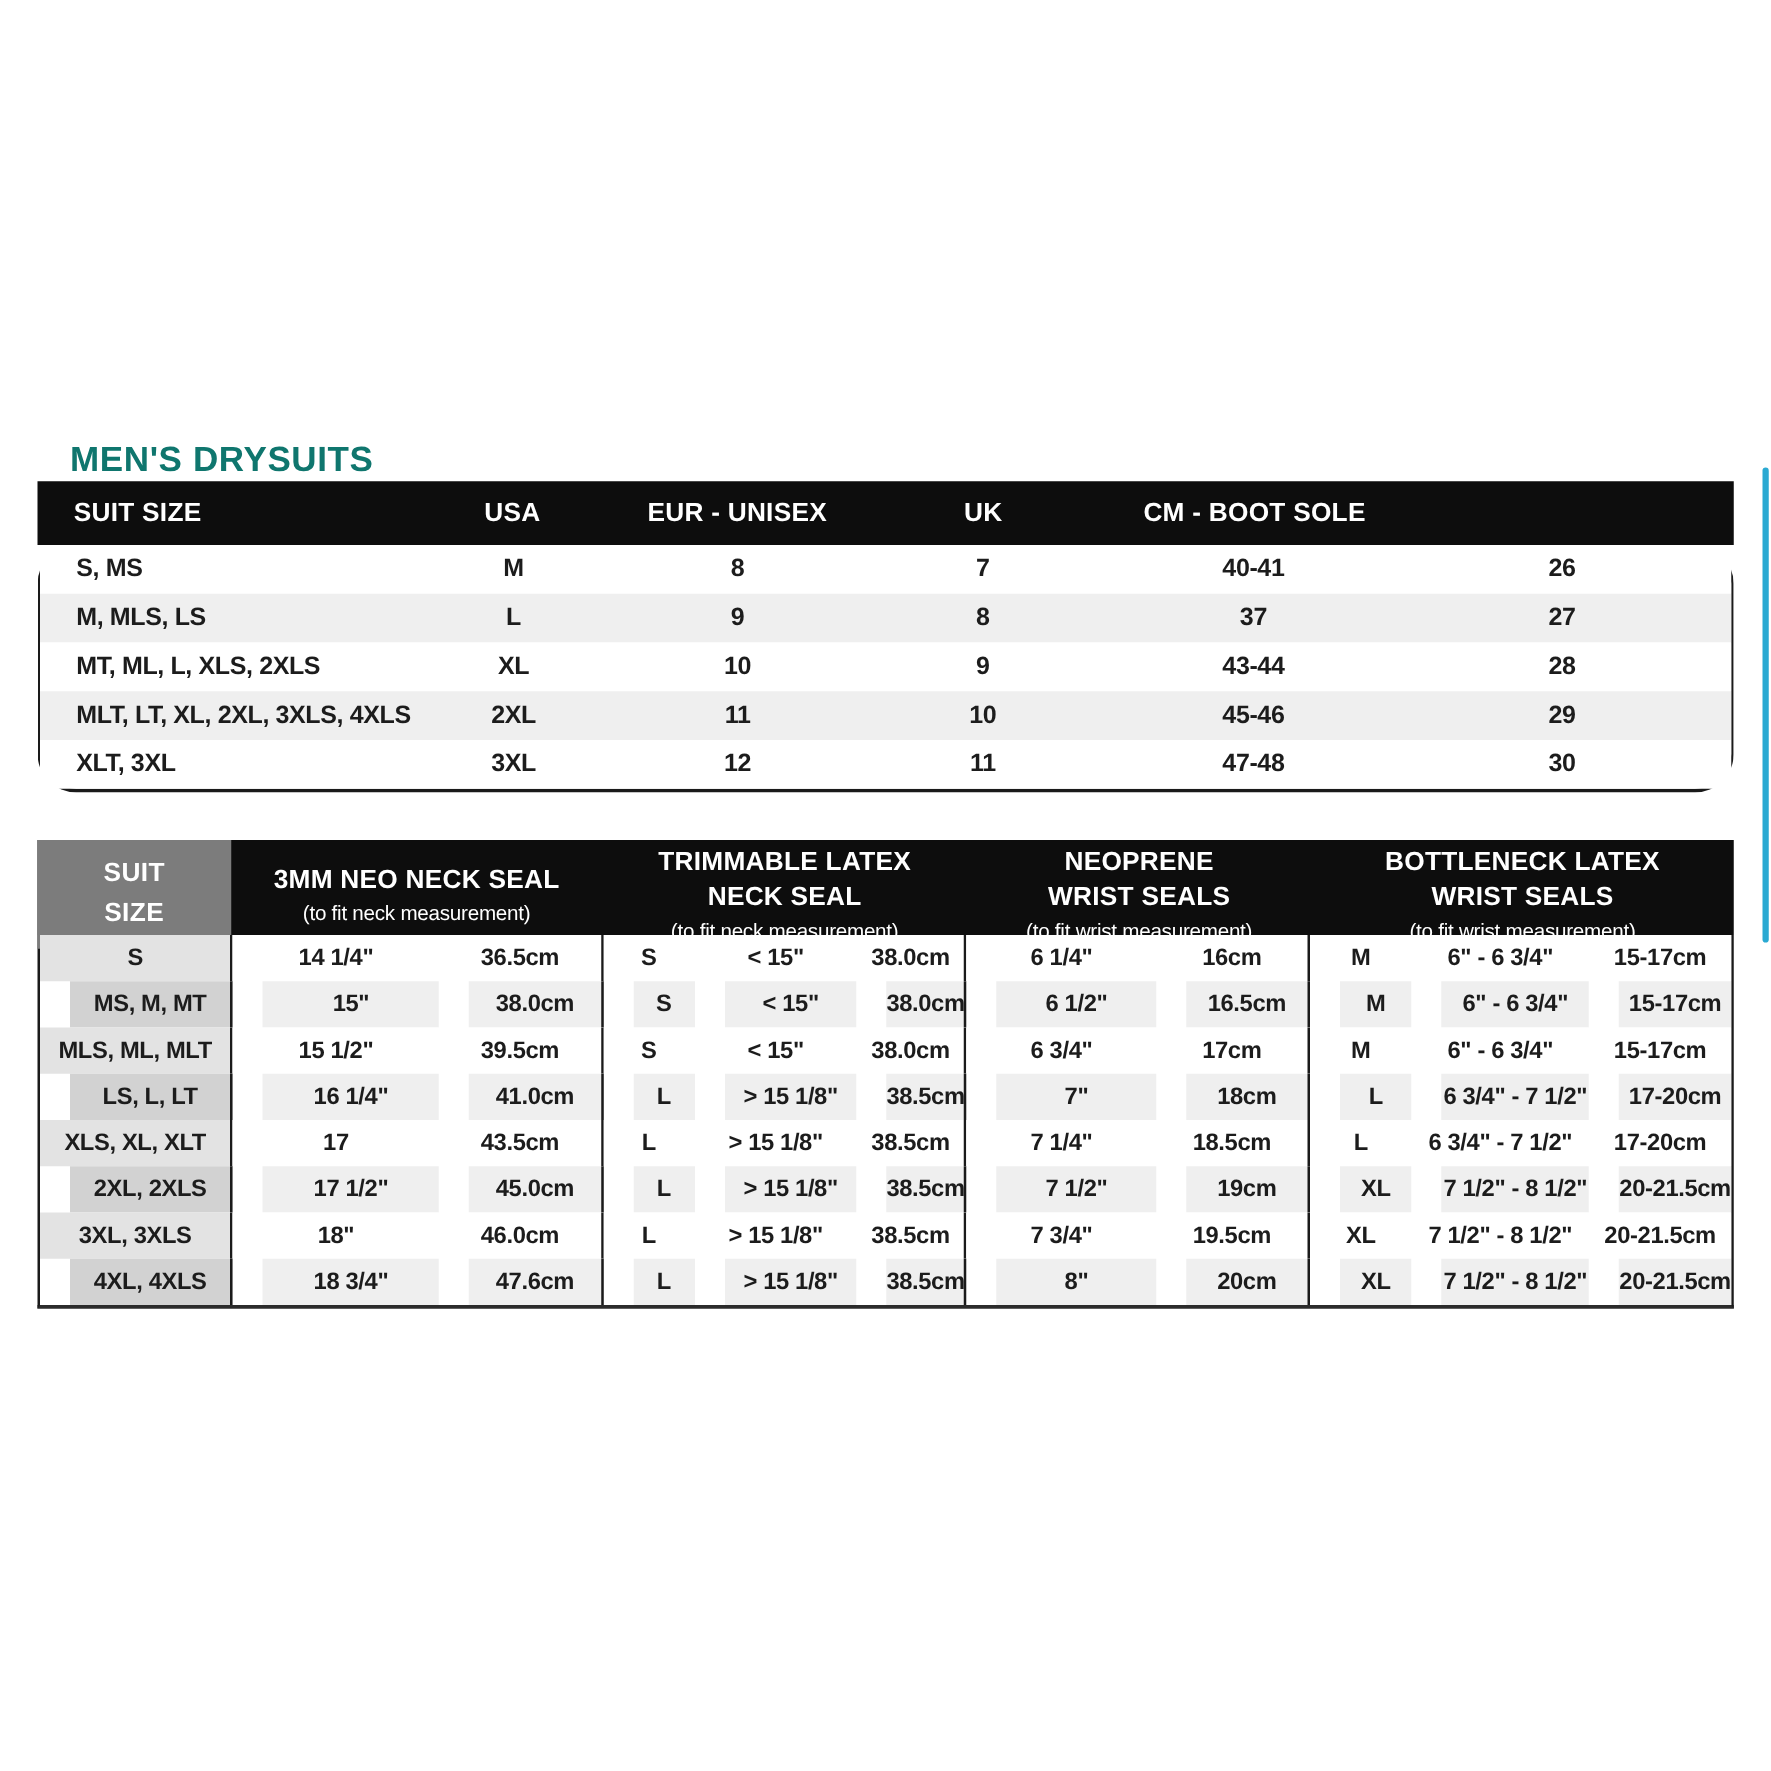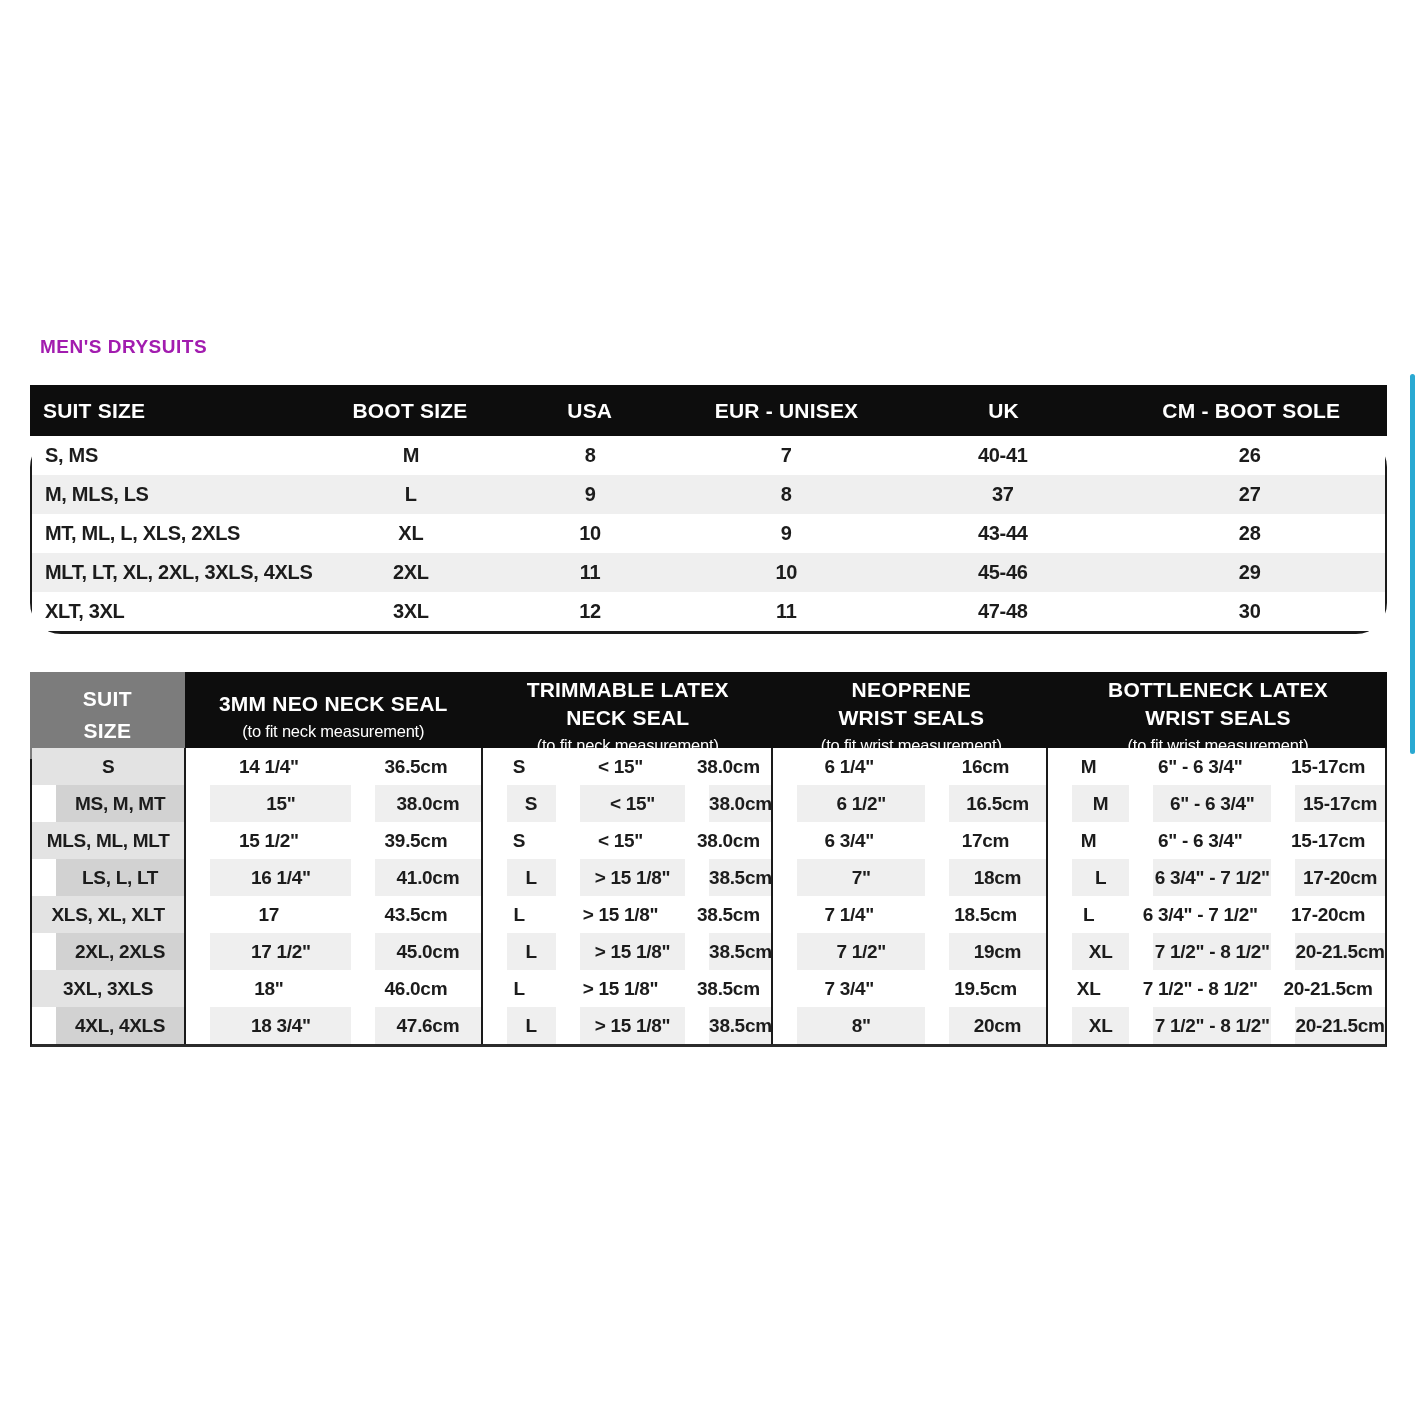--- a/index.html
+++ b/index.html
@@ -21,25 +21,25 @@
     top: 374px;
     width: 5px;
     height: 380px;
     border-radius: 3px;
     background: #2aa9d2;
   }
   .title {
     position: absolute;
     left: 40px;
     top: 336px;
-    margin: 0;
-    font-size: 19px;
+    margin: 16px;
+    font-size: 28px;
     font-weight: 700;
     letter-spacing: 0.5px;
-    color: #a21caf;
+    color: #0f766e;
   }
 
   
   .boot-table {
     position: absolute;
     left: 30px;
     top: 385px;
     width: 1357px;
   }
   .bt-header {
@@ -72,21 +72,21 @@
     letter-spacing: -0.3px;
     white-space: nowrap;
   }
   .bt-cell.h {
     font-size: 21px;
     color: #ffffff;
     letter-spacing: 0.2px;
   }
   .bt-cell.c0 {
     justify-content: flex-start;
-    padding-left: 13px;
+    padding-left: 29px;
   }
 
   
   .seal-table {
     position: absolute;
     left: 30px;
     top: 672px;
     width: 1357px;
   }
   .st-header {
@@ -162,21 +162,20 @@
 <body>
 
 <div class="page">
   <div class="accent-line"></div>
 
   <h1 class="title">MEN'S DRYSUITS</h1>
 
   <section class="boot-table">
     <div class="bt-header">
         <div class="bt-cell h c0">SUIT SIZE</div>
-        <div class="bt-cell h c1">BOOT SIZE</div>
         <div class="bt-cell h c2">USA</div>
         <div class="bt-cell h c4">EUR - UNISEX</div>
         <div class="bt-cell h c3">UK</div>
         <div class="bt-cell h c5">CM - BOOT SOLE</div>
       </div>
     <div class="bt-body">
         <div class="bt-row">
           <div class="bt-cell c0">S, MS</div>
           <div class="bt-cell c1">M</div>
           <div class="bt-cell c2">8</div>

